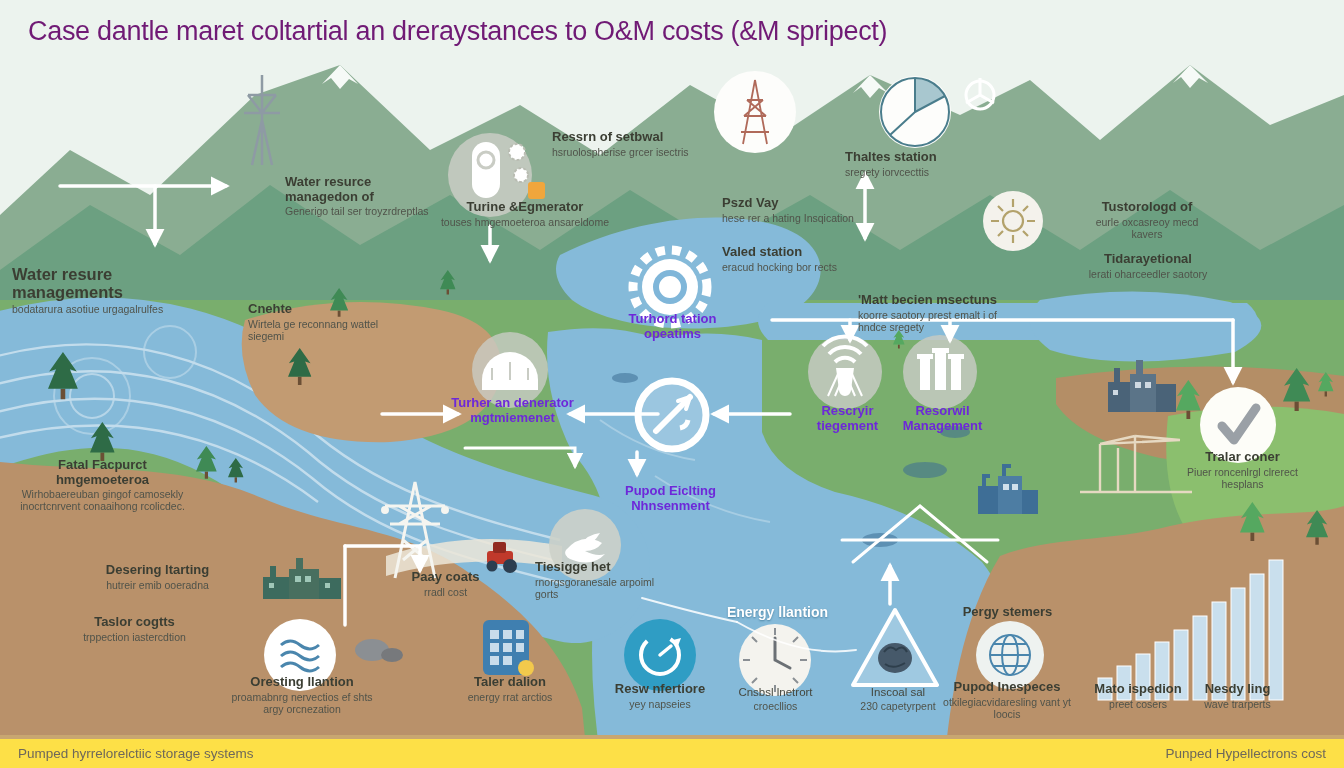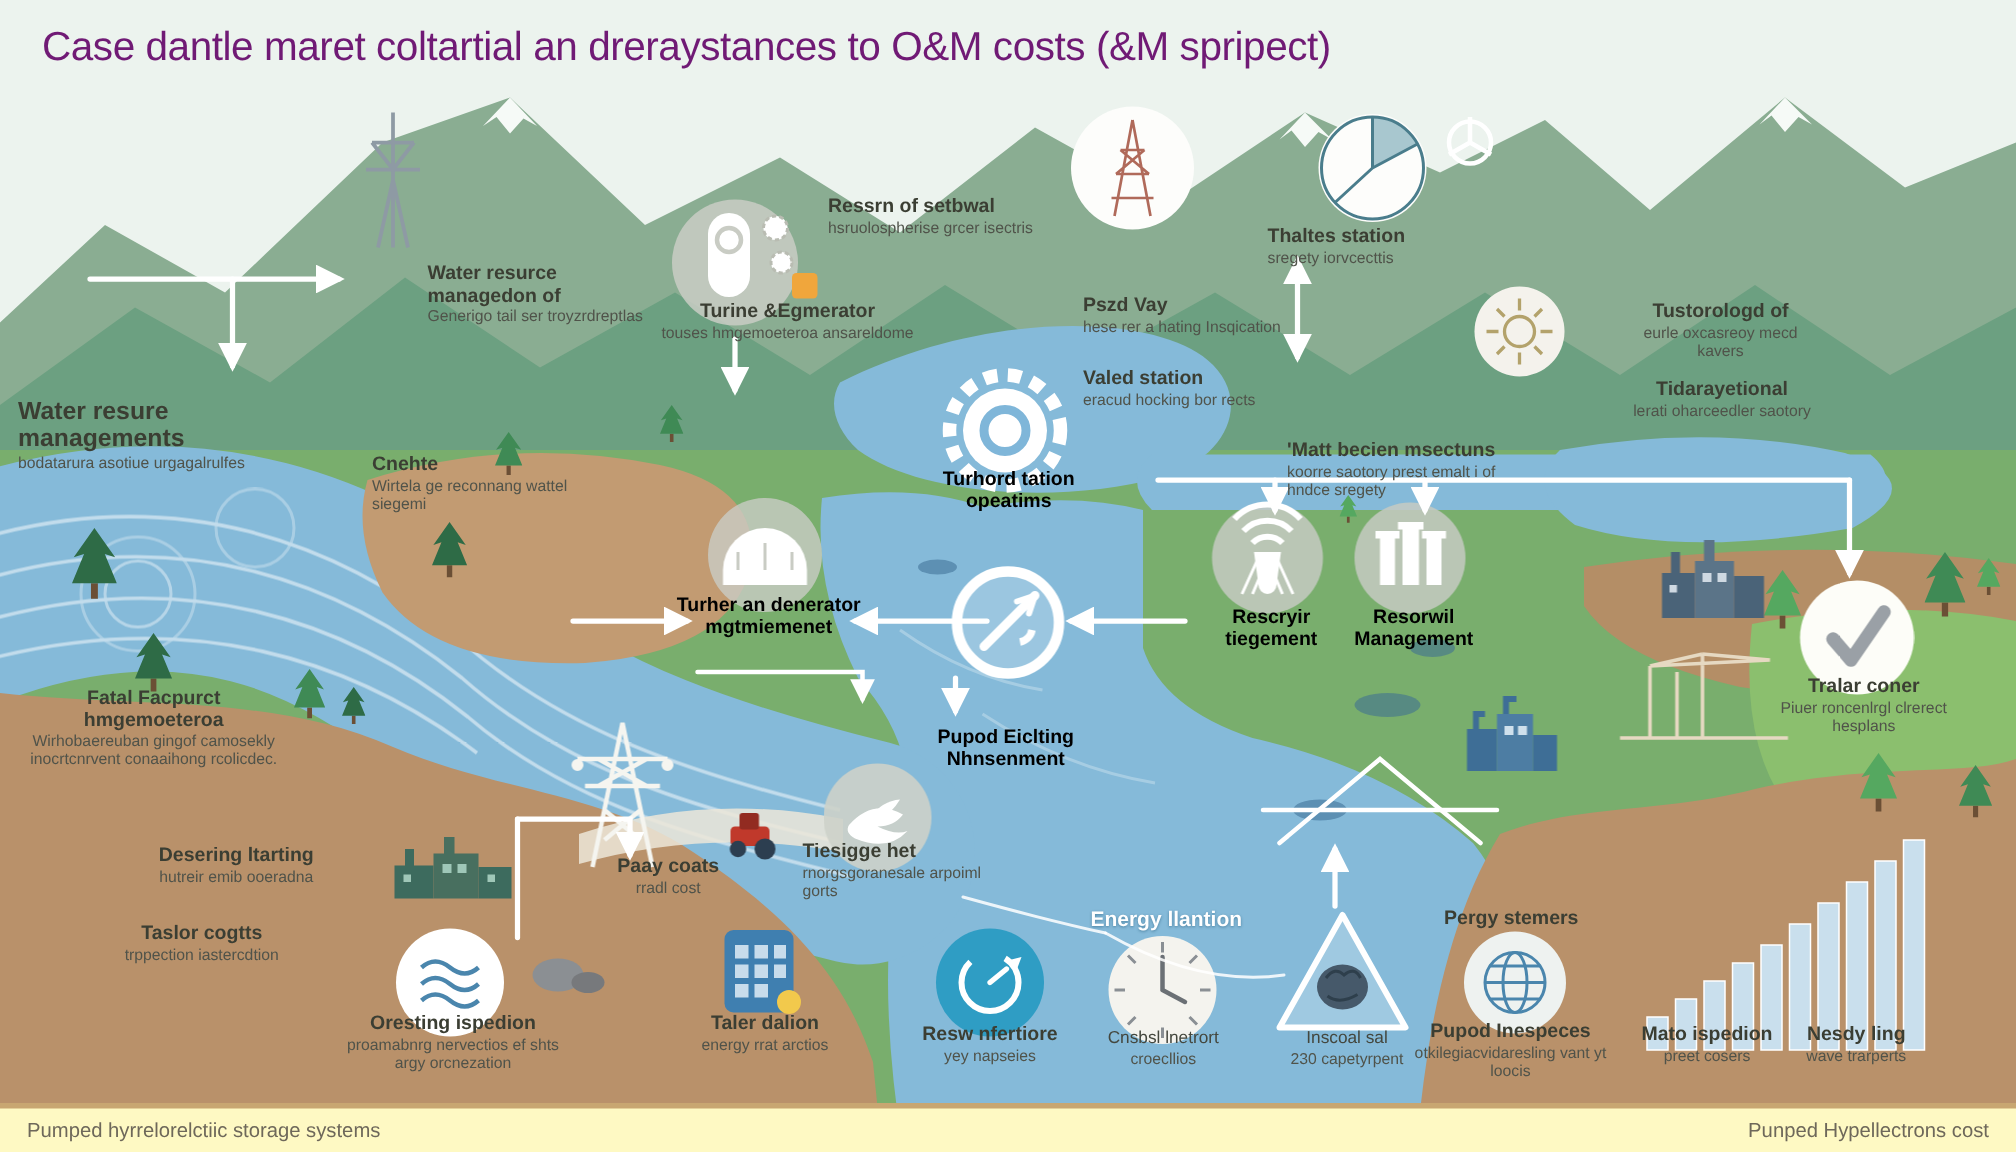--- a/index.html
+++ b/index.html
@@ -5,26 +5,26 @@
   html,body{margin:0;padding:0;background:#dfe8e2;}
   .stage{position:relative;width:1344px;height:768px;overflow:hidden;
          font-family:"Liberation Sans",sans-serif;background:#ecf3ee;}
   #scene{position:absolute;left:0;top:0;z-index:1;}
   .title{position:absolute;left:28px;top:16px;width:1100px;z-index:3;
          font-size:27px;font-weight:normal;color:#701a75;letter-spacing:-0.3px;}
   .lbl{position:absolute;z-index:2;}
   .lt{font-weight:bold;font-size:13px;line-height:1.12;color:#3b3e33;}
   .ls{font-size:10.5px;line-height:1.14;color:#50534a;margin-top:2px;}
   .center{text-align:center;}
-  .navy .lt{color:#000000;}
+  .navy .lt{color:#6d28d9;}
   .white .lt{color:#ffffff;text-shadow:0 1px 2px rgba(0,60,90,.45);font-size:14px;}
   .big .lt{font-size:16.5px;}
   .plain .lt{font-weight:normal;font-size:11.5px;color:#44473e;}
   .footer{position:absolute;left:0;bottom:0;width:1344px;height:33px;z-index:3;
-          background:#fef9c3;border-top:4px solid #c8a671;display:flex;
+          background:#fde047;border-top:4px solid #c8a671;display:flex;
           align-items:center;justify-content:space-between;box-sizing:border-box;
           padding:0 18px;font-size:13.5px;color:#6e685a;}
 </style>
 </head>
 <body>
 
 <div class="stage">
 
 <svg id="scene" width="1344" height="768" viewBox="0 0 1344 768">
   <defs>
@@ -400,21 +400,21 @@
 </div>
 <div class="lbl center" style="left:90px;top:563px;width:135px;">
   <div class="lt">Desering ltarting</div>
   <div class="ls">hutreir emib ooeradna</div>
 </div>
 <div class="lbl center" style="left:62px;top:615px;width:145px;">
   <div class="lt">Taslor cogtts</div>
   <div class="ls">trppection iastercdtion</div>
 </div>
 <div class="lbl center" style="left:222px;top:675px;width:160px;">
-  <div class="lt">Oresting ispedion</div>
+  <div class="lt">Oresting llantion</div>
   <div class="ls">proamabnrg nervectios ef shts argy orcnezation</div>
 </div>
 <div class="lbl center" style="left:398px;top:570px;width:95px;">
   <div class="lt">Paay coats</div>
   <div class="ls">rradl cost</div>
 </div>
 <div class="lbl" style="left:535px;top:560px;width:130px;">
   <div class="lt">Tiesigge het</div>
   <div class="ls">rnorgsgoranesale arpoiml gorts</div>
 </div>

